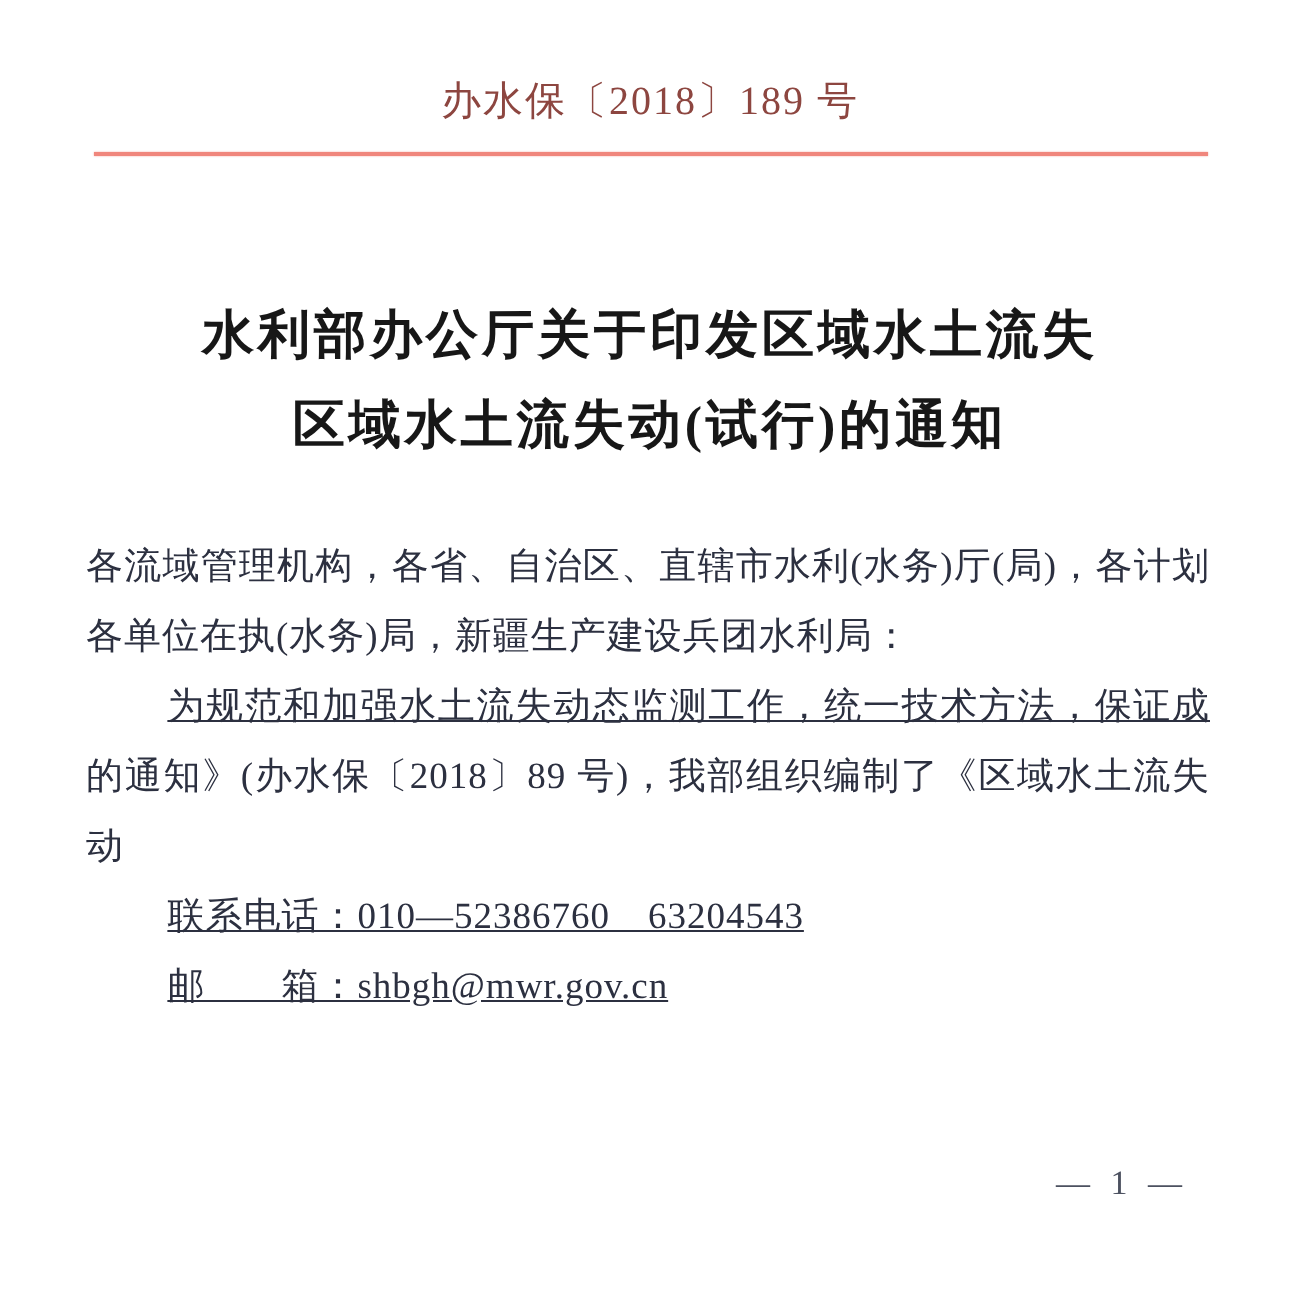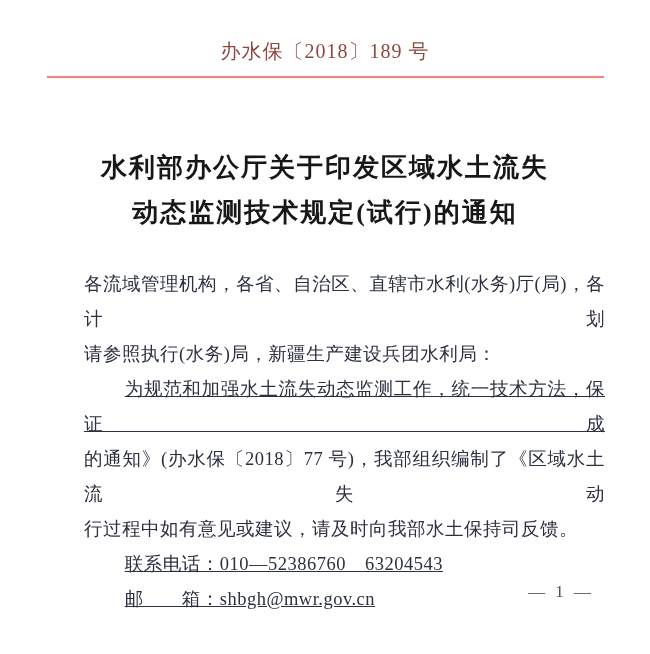--- a/index.html
+++ b/index.html
@@ -56,21 +56,21 @@
   .body {
     position: absolute;
     top: 267px;
     left: 43px;
     width: 562px;
     font-size: 18.5px;
     line-height: 35px;
     letter-spacing: 0.5px;
     color: #2c3040;
   }
-  .body .line { white-space: normal; margin-left: 41px; }
+  .body .line { white-space: normal; }
   .body .line.full {
     text-align: justify;
     text-align-last: justify;
   }
   .body .line.indent { text-indent: 2.2em; text-decoration: underline; }
   
   .page-number {
     position: absolute;
     top: 582px;
     right: 56px;
@@ -83,28 +83,27 @@
 <body>
 
 <div class="page">
 
   <div class="doc-number">办水保〔2018〕189 号</div>
 
   <div class="red-rule"></div>
 
   <h1 class="title">
     <span class="t-line">水利部办公厅关于印发区域水土流失</span>
-    <span class="t-line">动态监测技术规定(试行)的通知</span>
+    <span class="t-line">区域水土流失动(试行)的通知</span>
   </h1>
 
   <div class="body">
     <div class="line full">各流域管理机构，各省、自治区、直辖市水利(水务)厅(局)，各计划</div>
-    <div class="line">请参照执行(水务)局，新疆生产建设兵团水利局：</div>
+    <div class="line">各单位在执(水务)局，新疆生产建设兵团水利局：</div>
     <div class="line full indent">为规范和加强水土流失动态监测工作，统一技术方法，保证成</div>
-    <div class="line full">的通知》(办水保〔2018〕77 号)，我部组织编制了《区域水土流失动</div>
-    <div class="line">行过程中如有意见或建议，请及时向我部水土保持司反馈。</div>
+    <div class="line full">的通知》(办水保〔2018〕89 号)，我部组织编制了《区域水土流失动</div>
     <div class="line indent">联系电话：010—52386760　63204543</div>
     <div class="line indent">邮　　箱：shbgh@mwr.gov.cn</div>
   </div>
 
   <div class="page-number">— 1 —</div>
 
 </div>
 
 </body></html>

